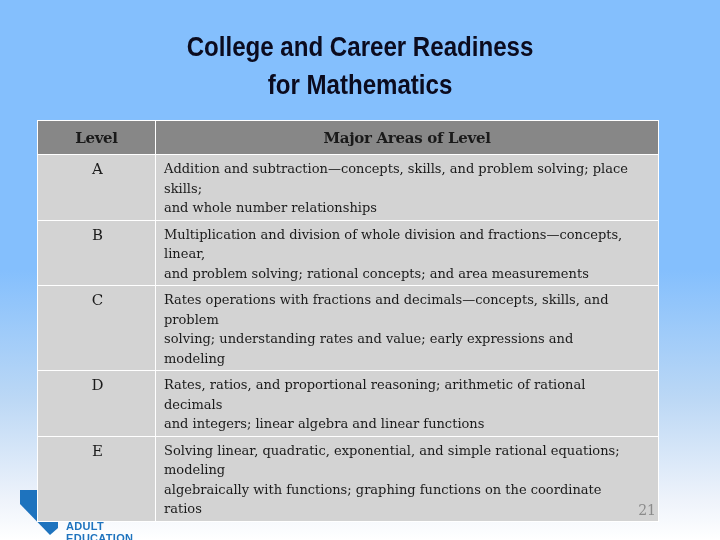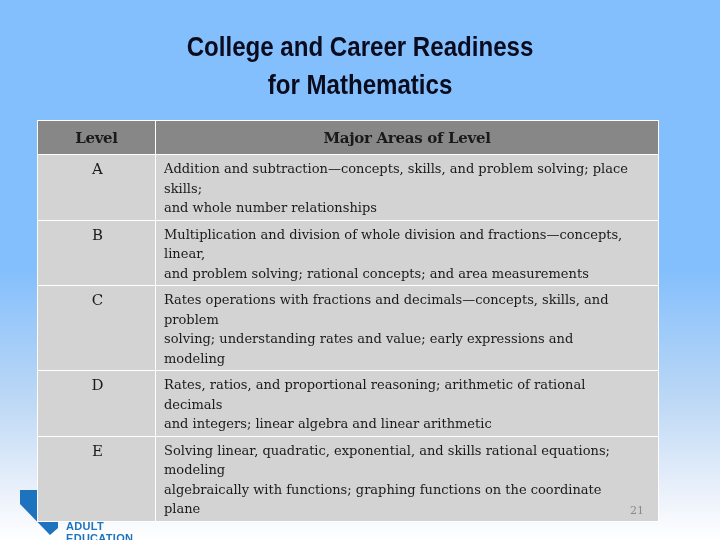--- a/index.html
+++ b/index.html
@@ -51,22 +51,22 @@
       line-height: 19.5px;
       padding: 4px 6px 2px 8px;
     }
     table.focus td.level {
       width: 103px; text-align: center; font-size: 15px;
       padding-top: 5px;
     }
     table.focus td.desc { position: relative; }
     .line { display: block; white-space: nowrap; }
     .page-num {
-      position: absolute; right: 14px; bottom: 0px;
-      font-size: 11px; color: #8a8a8a;
+      position: absolute; right: 2px; bottom: 0px;
+      font-size: 14px; color: #8a8a8a;
     }
   </style>
 </head>
 <body>
 
 <div class="title">
   <div>College and Career Readiness</div>
   <div>for Mathematics</div>
 </div>
 
@@ -108,27 +108,27 @@
         <span class="line">problem</span>
         <span class="line">solving; understanding rates and value; early expressions and</span>
         <span class="line">modeling</span>
       </td>
     </tr>
     <tr style="height:65px;">
       <td class="level">D</td>
       <td class="desc">
         <span class="line">Rates, ratios, and proportional reasoning; arithmetic of rational</span>
         <span class="line">decimals</span>
-        <span class="line">and integers; linear algebra and linear arithmetic</span>
+        <span class="line">and integers; linear algebra and linear functions</span>
       </td>
     </tr>
     <tr style="height:84px;">
       <td class="level">E</td>
       <td class="desc">
-        <span class="line">Solving linear, quadratic, exponential, and skills rational equations;</span>
+        <span class="line">Solving linear, quadratic, exponential, and simple rational equations;</span>
         <span class="line">modeling</span>
         <span class="line">algebraically with functions; graphing functions on the coordinate</span>
-        <span class="line">plane</span>
+        <span class="line">ratios</span>
         <span class="page-num">21</span>
       </td>
     </tr>
   </tbody>
 </table>
 
 </body></html>

